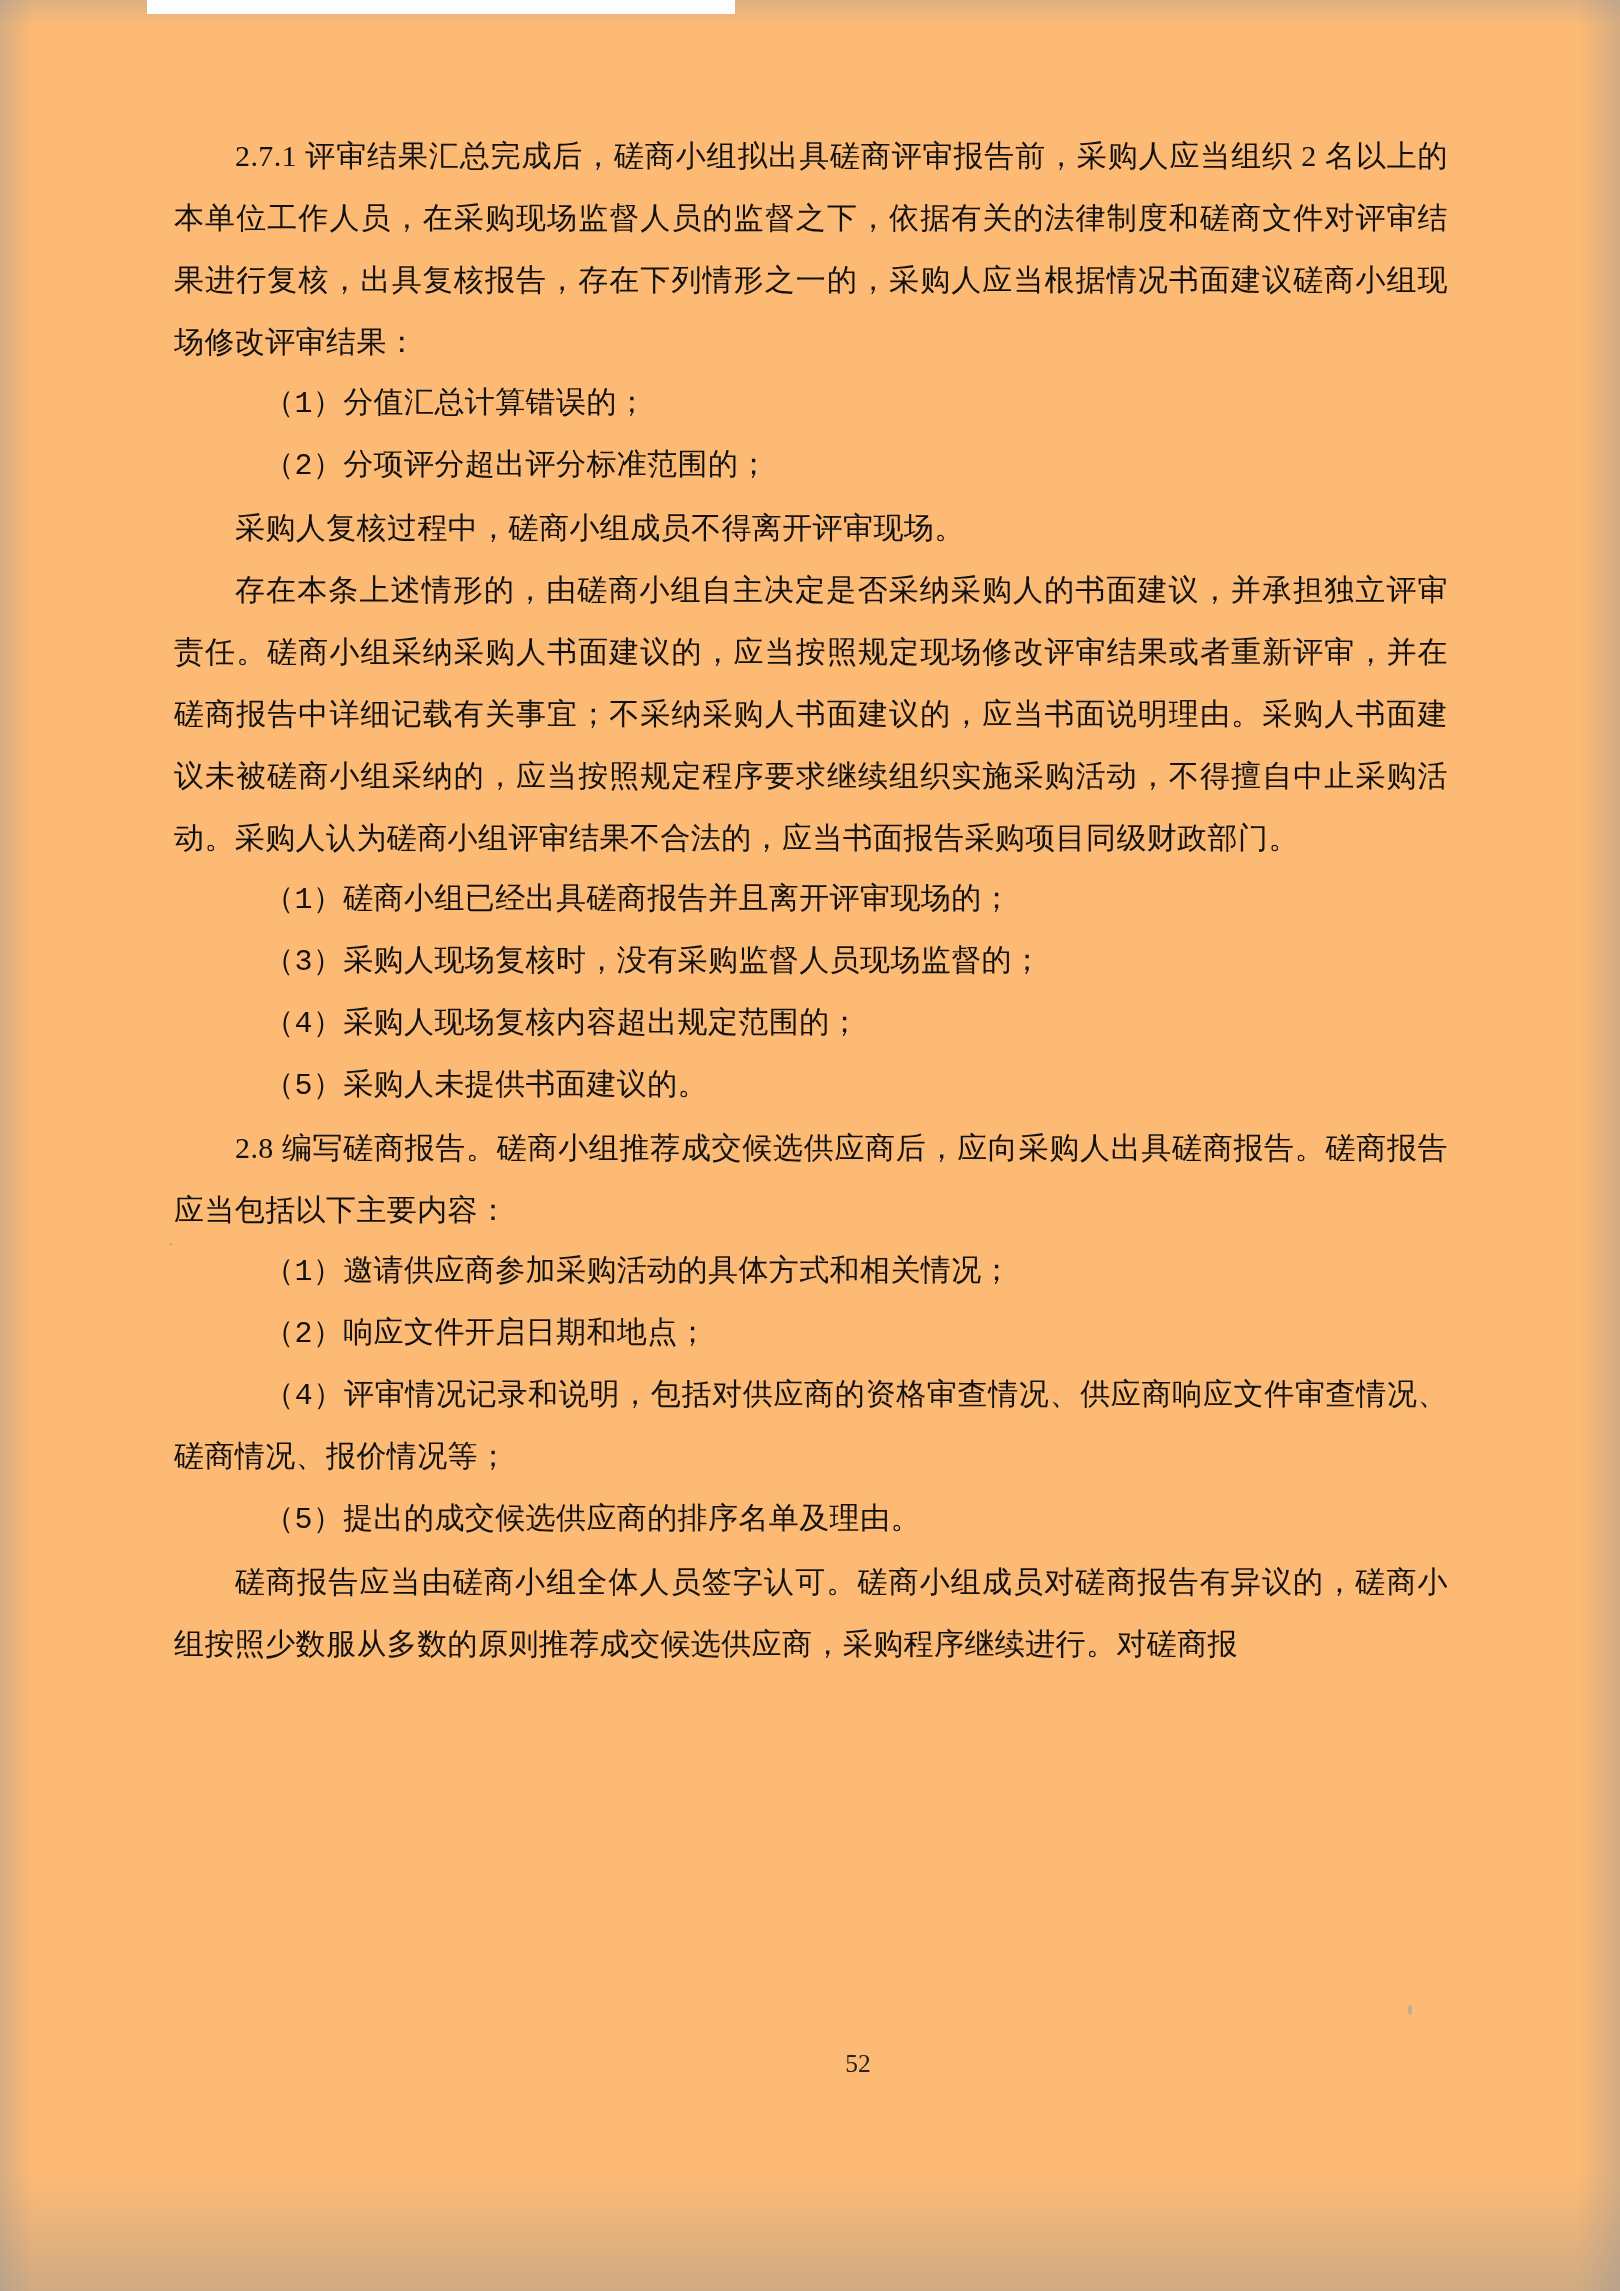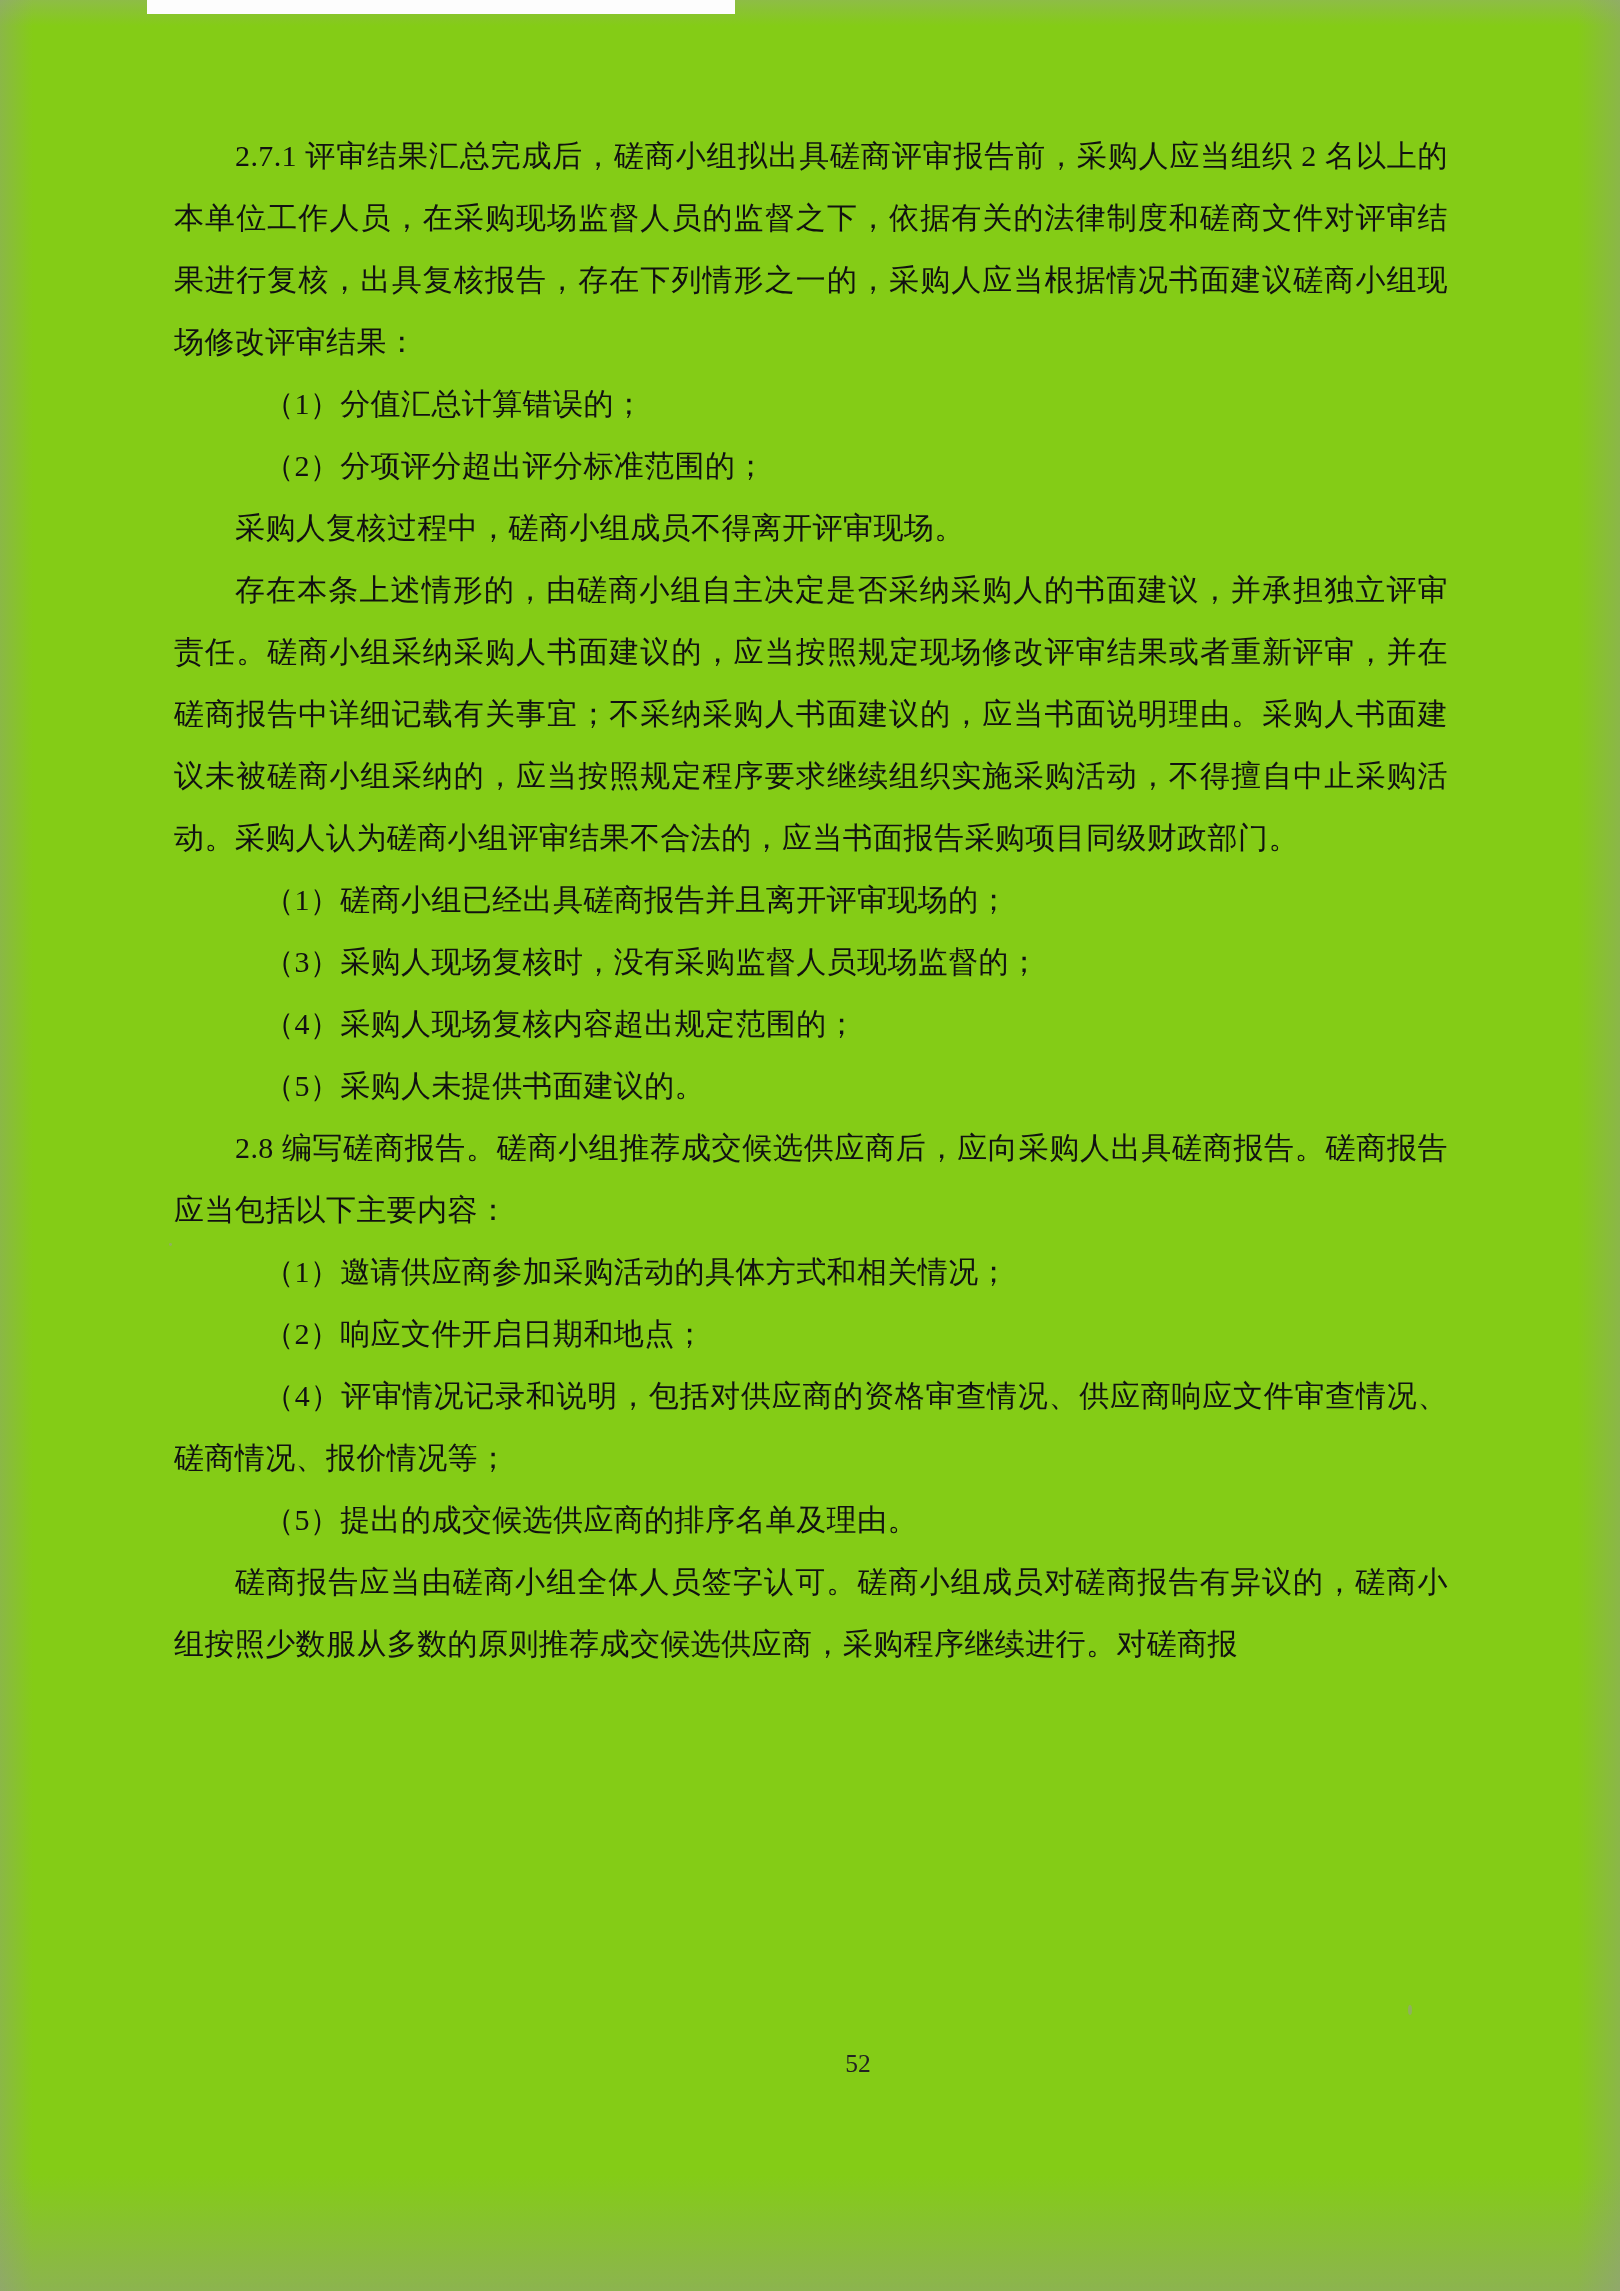--- a/index.html
+++ b/index.html
@@ -8,21 +8,21 @@
     background: #b9b9b9;
   }
   body {
     font-family: "Liberation Serif", "DejaVu Serif", serif;
   }
   .page {
     position: relative;
     width: 1620px;
     height: 2292px;
     margin: 0 auto;
-    background: #84cc16;
+    background: #fdba74;
     overflow: hidden;
     box-sizing: border-box;
   }
   
   .scan-shade-left {
     position: absolute;
     top: 0; left: 0;
     width: 33px; height: 100%;
     background: linear-gradient(to right, rgba(150,150,150,0.38), rgba(255,255,255,0));
     pointer-events: none;
@@ -69,20 +69,21 @@
     text-align: justify;
     text-justify: inter-ideograph;
     letter-spacing: 0.4px;
     font-family: "Liberation Serif", "DejaVu Serif", serif;
   }
   p.indent2 {
     text-indent: 61px;
   }
   p.indent3 {
     text-indent: 90px;
+    font-family: Liberation Mono, monospace;
   }
   .page-number {
     position: absolute;
     top: 2049px;
     left: 0;
     width: 100%;
     text-align: center;
     font-size: 25.5px;
     color: #222222;
     font-family: Liberation Serif, serif;

